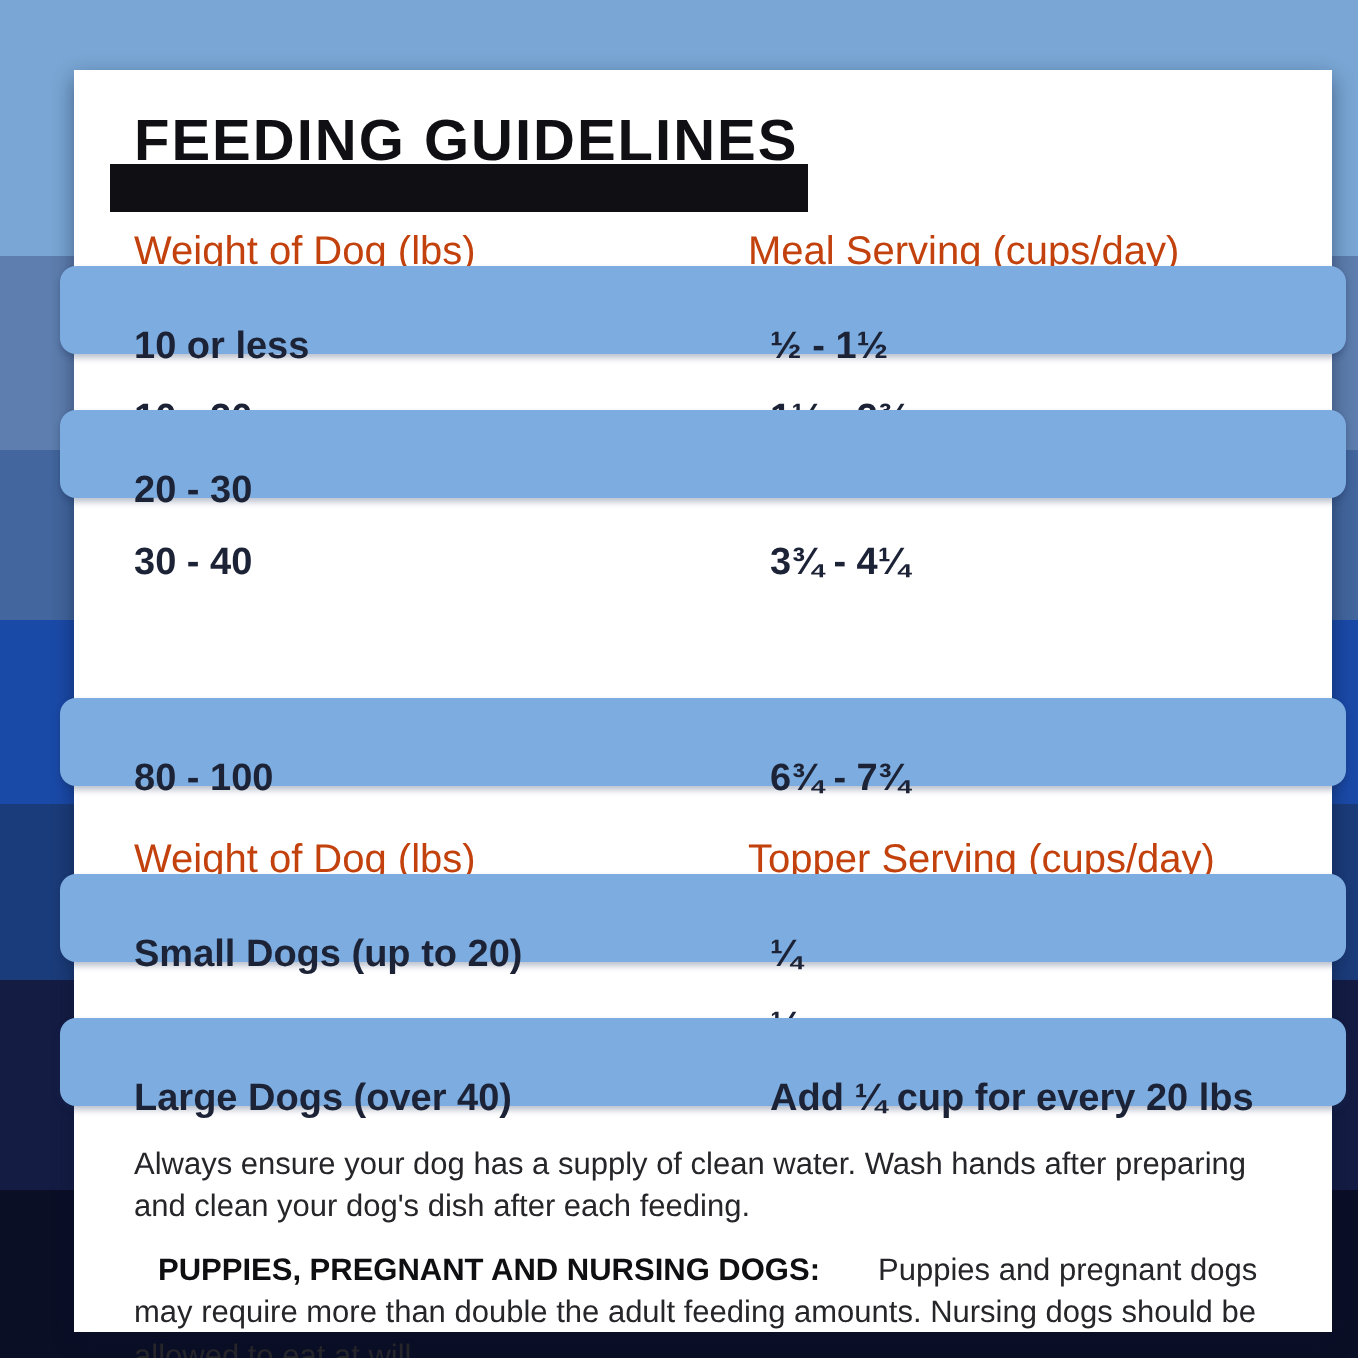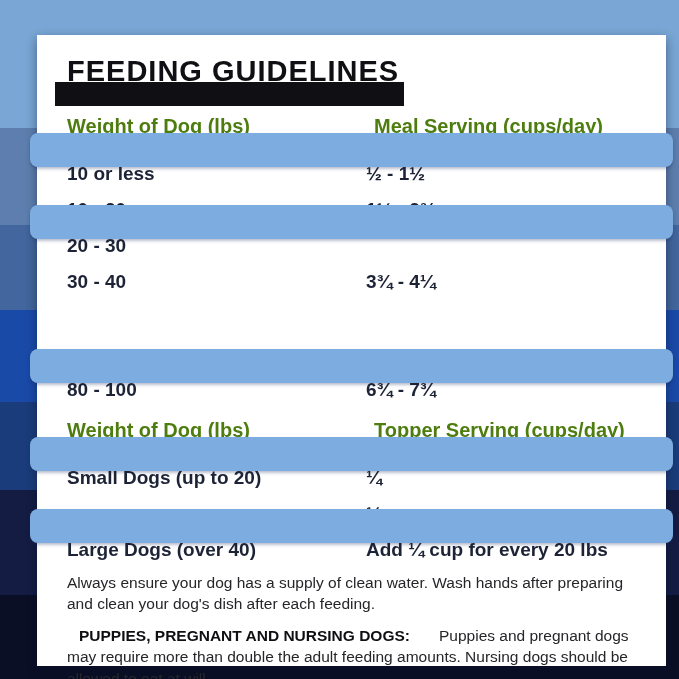--- a/index.html
+++ b/index.html
@@ -21,34 +21,34 @@
     position:absolute; left:25px; top:23px; width:629px; height:631px;
     background:#ffffff; box-shadow:0 4px 10px rgba(8,16,40,.45);
   }
   .title {
     position:absolute; left:43px; top:31px;
     font-size:29px; font-weight:700; letter-spacing:1px; color:#101014;
     white-space:nowrap;
   }
   .rule { position:absolute; left:43px; top:70px; width:349px; height:3px; background:#101014; }
   .hdr {
-    position:absolute; font-size:20px; font-weight:700; color:#4d7c0f; white-space:nowrap;
+    position:absolute; font-size:20px; font-weight:400; color:#c2410c; white-space:nowrap;
   }
   .hdr.c1 { left:43px; }
   .hdr.c2 { left:350px; }
   .hdr.t1 { top:91px; }
   .hdr.t2 { top:395px; }
   .row {
-    position:absolute; left:18px; width:643px; height:34px;
+    position:absolute; left:18px; width:643px; height:44px;
     border-radius:8px; line-height:34px;
     font-size:19px; font-weight:700; color:#1d2336; white-space:nowrap;
   }
   .row.hl { background:#7dade0; box-shadow:0 2px 3px rgba(25,45,90,.30); }
   .row .c1 { position:absolute; left:25px; }
-  .row .c2 { position:absolute; left:324px; }
+  .row .c2 { position:absolute; left:343px; }
   .r1{top:121px} .r2{top:157px} .r3{top:193px} .r4{top:229px}
   .r5{top:265px} .r6{top:301px} .r7{top:337px}
   .s1{top:425px} .s2{top:461px} .s3{top:497px}
   .note {
     position:absolute; left:43px; width:597px;
     font-size:15.5px; line-height:1.38; color:#26262a;
   }
   .note1 { top:548px; }
   .note2 { top:601px; }
   .note2 b { font-weight:700; color:#0f0f12; margin-right:5px; }

